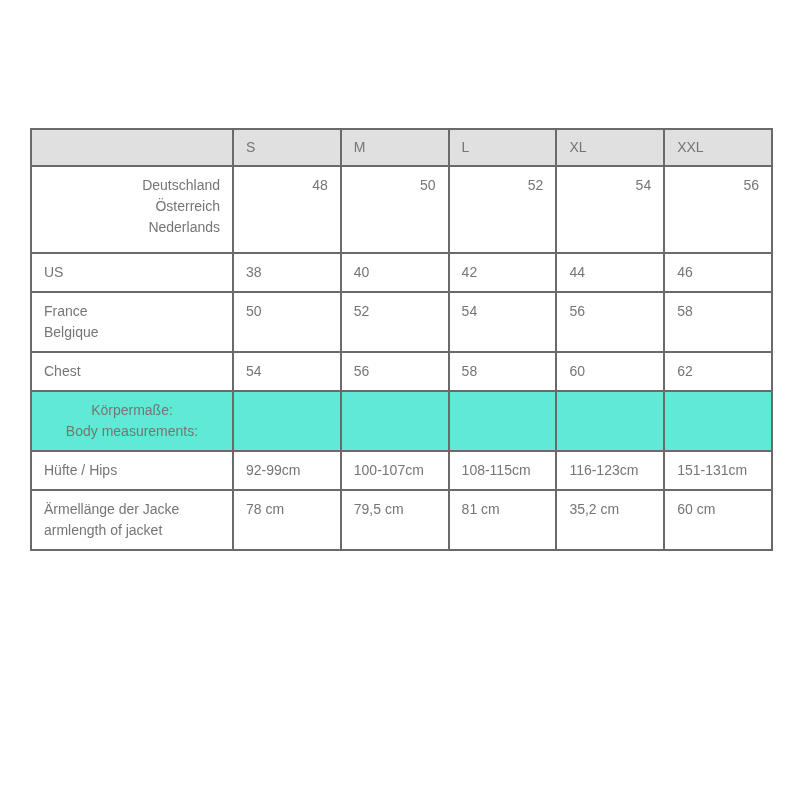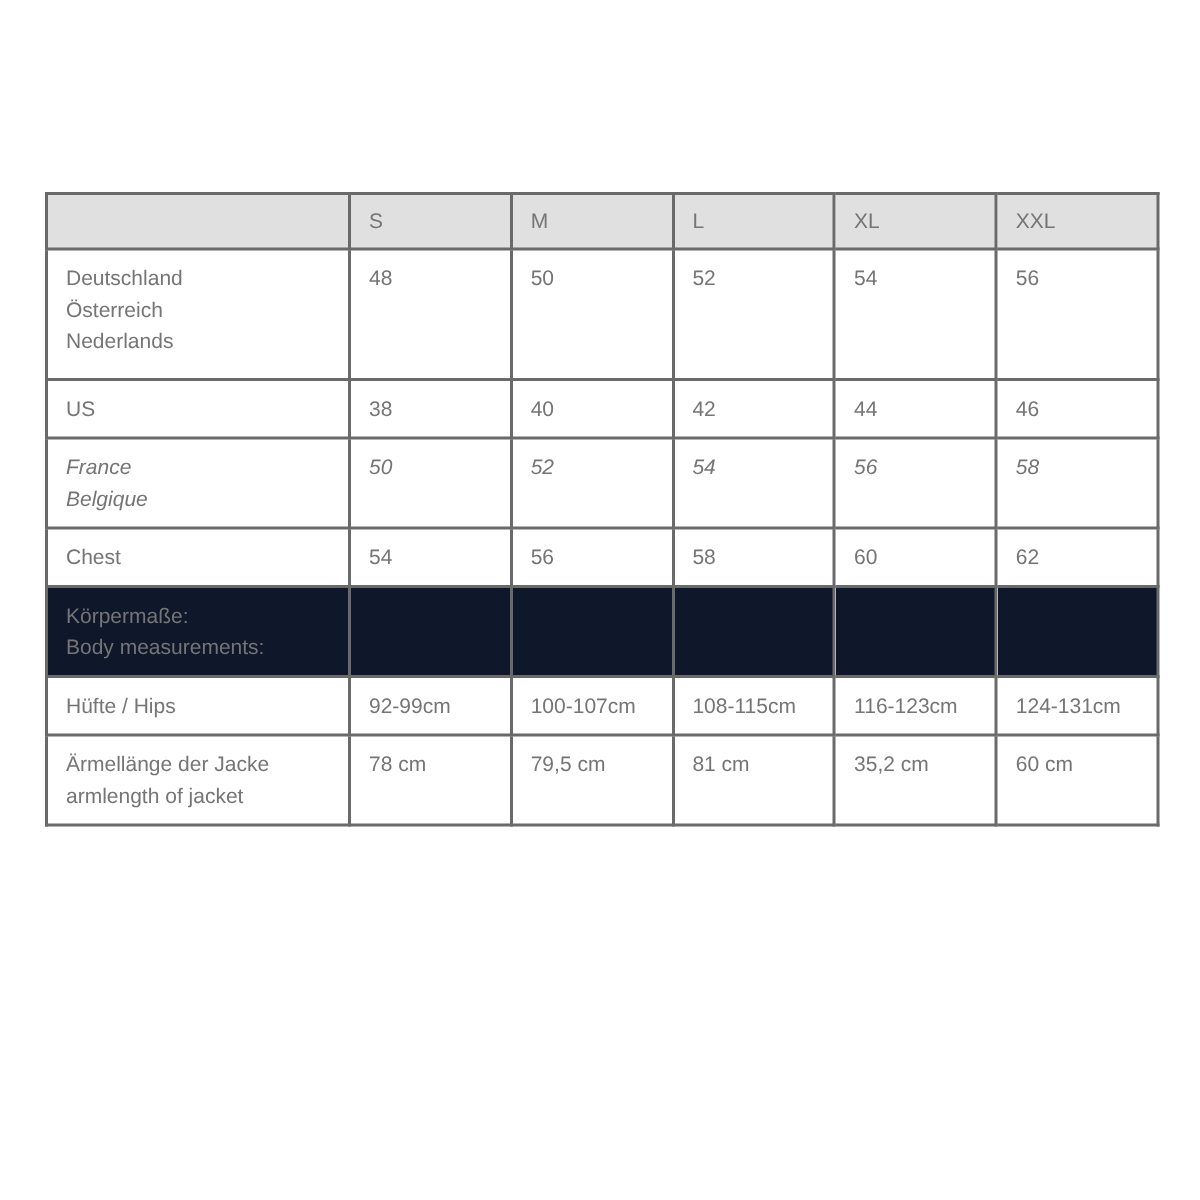--- a/index.html
+++ b/index.html
@@ -39,27 +39,28 @@
     line-height: 21px;
     white-space: pre-line;
     overflow: hidden;
   }
   table.size-chart thead th {
     background: #e0e0e0;
     padding-top: 7px;
     padding-bottom: 7px;
   }
   table.size-chart tr.shaded td {
-    background: #0f172a;
+    background: #5eead4;
+    text-align: center;
   }
   col.label-col { width: 202px; }
   col.size-col  { width: 107.8px; }
   
-  tr[data-row="0"] td { height: 69px; }
-  tr[data-row="3"] td { height: 42px; font-style: italic; }
+  tr[data-row="0"] td { height: 69px; text-align: right; }
+  tr[data-row="3"] td { height: 42px; }
   tr[data-row="5"] td { height: 41px; }
 </style>
 </head>
 <body>
 
 <div class="page">
   <div class="table-wrap">
     <table class="size-chart">
       <colgroup>
           <col class="label-col">
@@ -123,21 +124,21 @@
             <td></td>
             <td></td>
             <td></td>
           </tr>
           <tr data-row="8">
             <td>Hüfte / Hips</td>
             <td>92-99cm</td>
             <td>100-107cm</td>
             <td>108-115cm</td>
             <td>116-123cm</td>
-            <td>124-131cm</td>
+            <td>151-131cm</td>
           </tr>
           <tr data-row="9">
             <td>Ärmellänge der Jacke
 armlength of jacket</td>
             <td>78 cm</td>
             <td>79,5 cm</td>
             <td>81 cm</td>
             <td>35,2 cm</td>
             <td>60 cm</td>
           </tr>

